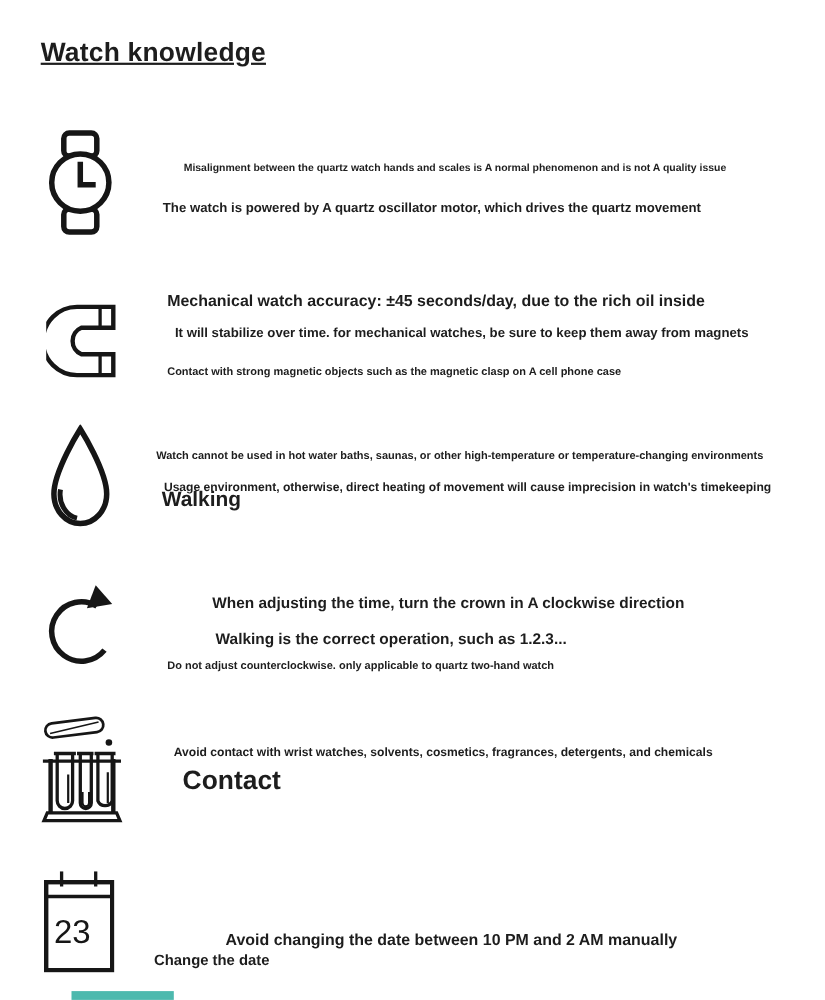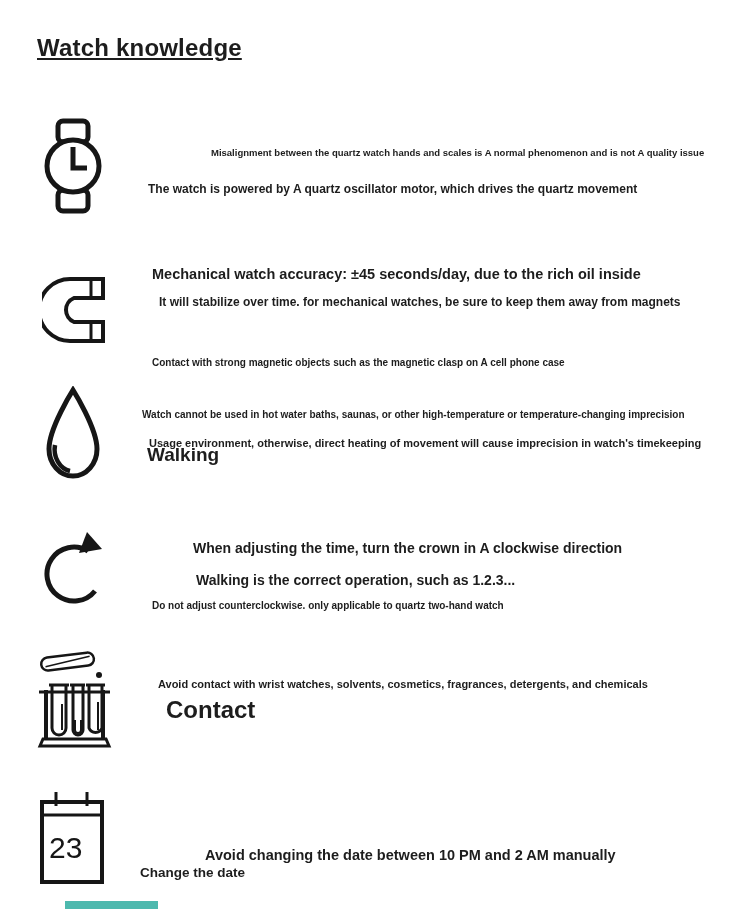--- a/index.html
+++ b/index.html
@@ -20,41 +20,41 @@
 
   <div class="abs title" style="left:37px;top:34px;">Watch knowledge</div>
 
   <section>
     <svg class="abs" style="left:44px;top:118px;" width="58" height="96" viewBox="0 0 58 96">
       <rect class="stroke" x="14" y="3" width="30" height="21" rx="5" stroke-width="5"></rect>
       <rect class="stroke" x="14" y="72" width="30" height="21" rx="5" stroke-width="5"></rect>
       <circle cx="29" cy="48" r="26" fill="#ffffff" stroke="#161616" stroke-width="5"></circle>
       <path class="stroke" d="M29 29 V50 H43" stroke-width="5"></path>
     </svg>
-    <div class="abs b" style="left:167px;top:148px;font-size:9.5px;margin-left:44px;">Misalignment between the quartz watch hands and scales is A normal phenomenon and is not A quality issue</div>
+    <div class="abs b" style="left:167px;top:148px;font-size:9.5px;">Misalignment between the quartz watch hands and scales is A normal phenomenon and is not A quality issue</div>
     <div class="abs b" style="left:148px;top:183px;font-size:12px;">The watch is powered by A quartz oscillator motor, which drives the quartz movement</div>
   </section>
 
   <section>
     <svg class="abs" style="left:42px;top:274px;" width="64" height="72" viewBox="0 0 64 72">
       <path class="stroke" d="M61 5 H28 A31 31 0 0 0 28 67 H61 V48 H32 A13 13 0 0 1 32 24 H61 Z" stroke-width="4"></path>
       <line class="stroke" x1="49" y1="5" x2="49" y2="24" stroke-width="3"></line>
       <line class="stroke" x1="49" y1="48" x2="49" y2="67" stroke-width="3"></line>
     </svg>
     <div class="abs b" style="left:152px;top:266px;font-size:14.5px;">Mechanical watch accuracy: ±45 seconds/day, due to the rich oil inside</div>
     <div class="abs b" style="left:159px;top:296px;font-size:12px;">It will stabilize over time. for mechanical watches, be sure to keep them away from magnets</div>
-    <div class="abs b" style="left:152px;top:333px;font-size:10px;margin-top:24px;">Contact with strong magnetic objects such as the magnetic clasp on A cell phone case</div>
+    <div class="abs b" style="left:152px;top:333px;font-size:10px;">Contact with strong magnetic objects such as the magnetic clasp on A cell phone case</div>
   </section>
 
   <section>
     <svg class="abs" style="left:42px;top:386px;" width="62" height="97" viewBox="0 0 62 97">
       <path class="stroke" d="M31 4 C 31 4 7 42 7 63 A 24 27 0 0 0 55 63 C 55 42 31 4 31 4 Z" stroke-width="5"></path>
       <path class="stroke" d="M13 59 A 19 22 0 0 0 28 85" stroke-width="4.5"></path>
     </svg>
-    <div class="abs b" style="left:142px;top:409px;font-size:10px;">Watch cannot be used in hot water baths, saunas, or other high-temperature or temperature-changing imprecision</div>
+    <div class="abs b" style="left:142px;top:409px;font-size:10px;">Watch cannot be used in hot water baths, saunas, or other high-temperature or temperature-changing environments</div>
     <div class="abs b" style="left:149px;top:437px;font-size:11px;">Usage environment, otherwise, direct heating of movement will cause imprecision in watch's timekeeping</div>
     <div class="abs b" style="left:147px;top:444px;font-size:19px;">Walking</div>
   </section>
 
   <section>
     <svg class="abs" style="left:43px;top:527px;" width="64" height="87" viewBox="0 0 64 87">
       <path class="stroke" d="M45 24 A27 27 0 1 0 52 64" stroke-width="5"></path>
       <path d="M36 26 L44 5 L59 22 Z" fill="#161616"></path>
     </svg>
     <div class="abs b" style="left:193px;top:540px;font-size:14px;">When adjusting the time, turn the crown in A clockwise direction</div>

